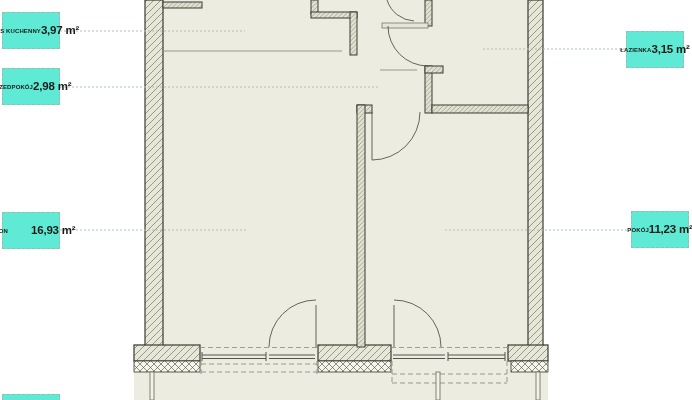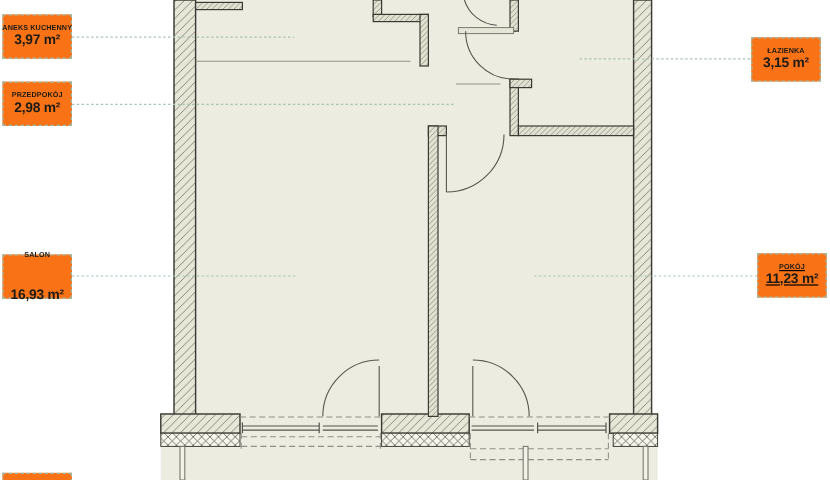--- a/index.html
+++ b/index.html
@@ -6,39 +6,39 @@
   body{
     width:692px;height:400px;position:relative;overflow:hidden;
     background:#ffffff;
     font-family:"Liberation Sans", sans-serif;
   }
   #plan-svg{position:absolute;left:0;top:0;}
   .label-box{
     position:absolute;
     box-sizing:border-box;
     width:58px;height:37px;
-    background:#f97316;
+    background:#5eead4;
     border:1px dashed #9cbcab;
-    display:flex;flex-direction:column;align-items:center;justify-content:center;
+    display:flex;align-items:center;justify-content:center;
     text-align:center;
     z-index:5;
   }
   .room-name{
     font-size:6px;font-weight:700;color:#1b1b18;
     letter-spacing:0.1px;line-height:8px;white-space:nowrap;
   }
   .room-area{
     font-size:11.5px;font-weight:700;color:#1b1b18;line-height:13px;
     letter-spacing:-0.2px;white-space:nowrap;
   }
   .pos-aneks{left:2px;top:12px;}
   .pos-przedpokoj{left:2px;top:68px;}
   .pos-salon{left:2px;top:212px;gap:23px;}
   .pos-lazienka{left:626px;top:31px;}
-  .pos-pokoj{left:631px;top:211px;text-decoration:underline;}
+  .pos-pokoj{left:631px;top:211px;}
   .pos-cutoff{left:2px;top:394px;}
 </style>
 </head>
 <body>
 
 <svg id="plan-svg" width="692" height="400" viewBox="0 0 692 400">
   <defs>
     <pattern id="hatch" width="7" height="7" patternUnits="userSpaceOnUse">
       <rect width="7" height="7" fill="#e7e7d8"></rect>
       <path d="M0,7 L7,0" stroke="#62625a" stroke-width="0.6"></path>

